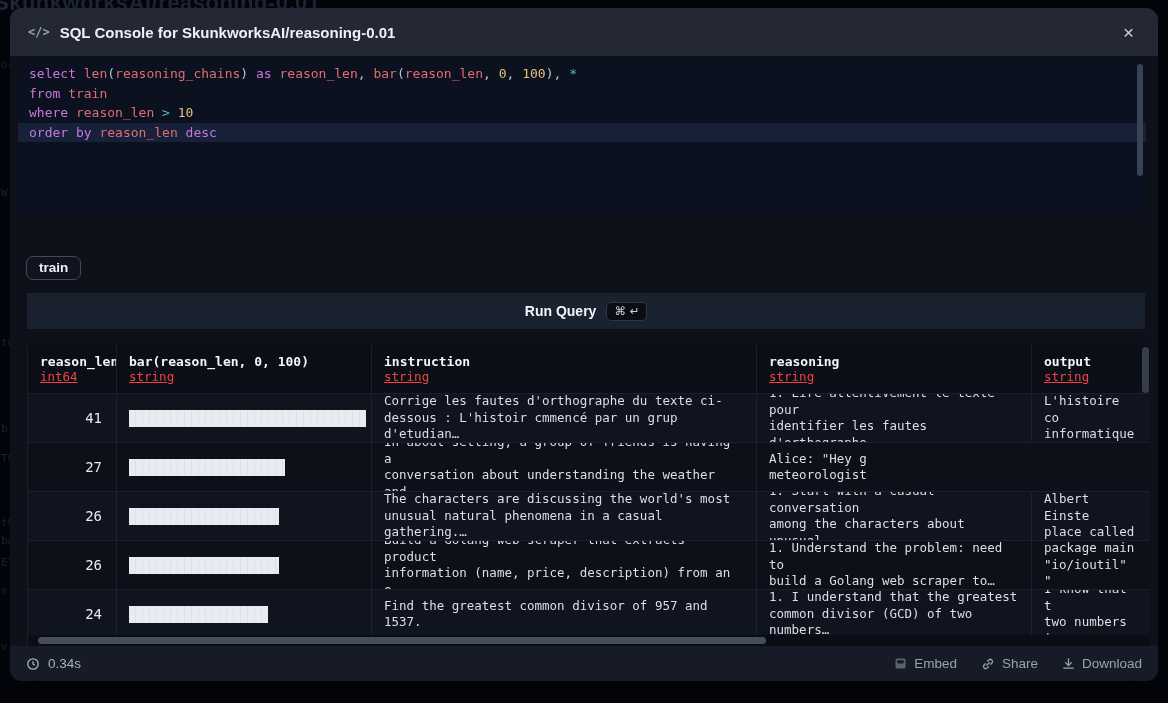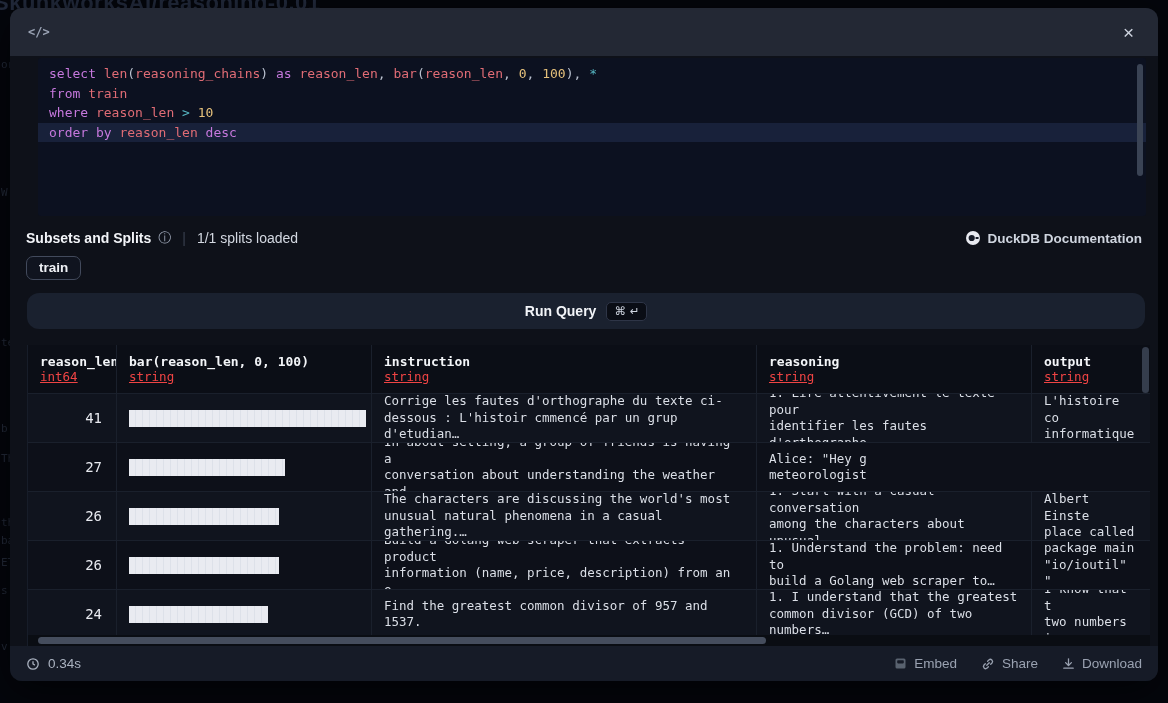--- a/index.html
+++ b/index.html
@@ -38,21 +38,21 @@
     font-weight:bold; color:#9aa3b4;
   }
   .modal-title { font-size:15px; font-weight:bold; color:#eef0f5; }
   .close-btn {
     margin-left:auto; font-size:19px; color:#cdd3de; cursor:pointer;
     line-height:1; padding:2px 6px; background:none; border:none;
     font-family:"Liberation Sans", sans-serif;
   }
   
   .editor {
-    position:absolute; top:50px; left:28px; right:12px; height:158px;
+    position:absolute; top:50px; left:8px; right:12px; height:158px;
     background:#0c1120; border-radius:3px; padding-top:6px;
     font-family:"DejaVu Sans Mono", monospace; font-size:13px;
   }
   .code-line { line-height:19.5px; padding-left:11px; white-space:pre; }
   .code-line.active { background:#18213a; }
   .tok-kw { color:#c678dd; }
   .tok-id { color:#e06c75; }
   .tok-num { color:#e5c07b; }
   .tok-op { color:#56b6c2; }
   .tok-pn { color:#bac1cf; }
@@ -76,21 +76,21 @@
   
   .chips-row { position:absolute; top:248px; left:16px; display:flex; gap:8px; }
   .chip {
     background:#10141f; border:1px solid #424a5c; border-radius:7px;
     padding:3px 12px 4px; font-size:13.5px; font-weight:bold; color:#eef0f5;
     cursor:pointer;
   }
   
   .run-btn {
     position:absolute; top:285px; left:17px; right:13px; height:36px;
-    background:#1a212f; border-radius:12px; border:none;
+    background:#1a212f; border-radius:0; border:none;
     display:flex; align-items:center; justify-content:center; gap:10px;
     cursor:pointer;
   }
   .run-label { font-size:14px; font-weight:bold; color:#f2f4f8; font-family:"Liberation Sans", sans-serif; }
   .run-kbd {
     font-family:"DejaVu Sans", sans-serif; font-size:11.5px; color:#cfd5e0;
     background:#0a0d15; border:1px solid #2e3547; border-radius:5px;
     padding:1px 7px 2px;
   }
   
@@ -159,47 +159,34 @@
     <span class="bg-frag" style="top: 534px;">ba</span>
     <span class="bg-frag" style="top: 556px;">ET</span>
     <span class="bg-frag" style="top: 584px;">s</span>
     <span class="bg-frag" style="top: 640px;">v</span>
   </div>
 
 <div class="modal">
 
   <div class="modal-header">
     <span class="code-glyph">&lt;/&gt;</span>
+    <span class="modal-title">SQL Console for SkunkworksAI/reasoning-0.01</span>
     <button class="close-btn">×</button>
   </div>
 
   <div class="editor">
     <div id="code-lines">
         <div class="code-line"><span class="tok-kw">select</span><span class="tok-pn"> </span><span class="tok-id">len</span><span class="tok-pn">(</span><span class="tok-id">reasoning_chains</span><span class="tok-pn">) </span><span class="tok-kw">as</span><span class="tok-pn"> </span><span class="tok-id">reason_len</span><span class="tok-pn">, </span><span class="tok-id">bar</span><span class="tok-pn">(</span><span class="tok-id">reason_len</span><span class="tok-pn">, </span><span class="tok-num">0</span><span class="tok-pn">, </span><span class="tok-num">100</span><span class="tok-pn">), </span><span class="tok-op">*</span></div>
         <div class="code-line"><span class="tok-kw">from</span><span class="tok-pn"> </span><span class="tok-id">train</span></div>
         <div class="code-line"><span class="tok-kw">where</span><span class="tok-pn"> </span><span class="tok-id">reason_len</span><span class="tok-pn"> </span><span class="tok-op">&gt;</span><span class="tok-pn"> </span><span class="tok-num">10</span></div>
         <div class="code-line active"><span class="tok-kw">order</span><span class="tok-pn"> </span><span class="tok-kw">by</span><span class="tok-pn"> </span><span class="tok-id">reason_len</span><span class="tok-pn"> </span><span class="tok-kw">desc</span></div>
       </div>
     <div class="editor-vscroll"></div>
   </div>
 
-  <div class="meta-row">
-    <span class="subsets-label">Subsets and Splits</span>
-    <span class="info-icon">ⓘ</span>
-    <span class="meta-divider">|</span>
-    <span class="splits-loaded">1/1 splits loaded</span>
-    <span class="duckdb-link">
-      <svg class="icon-svg" width="16" height="16" viewBox="0 0 16 16">
-        <circle cx="8" cy="8" r="7" fill="#e8eaf0"></circle>
-        <circle cx="6.7" cy="8" r="3.1" fill="#161b27"></circle>
-        <rect x="10.4" y="7.1" width="3.4" height="1.8" rx="0.9" fill="#161b27"></rect>
-      </svg>
-      <span>DuckDB Documentation</span>
-    </span>
-  </div>
 
   <div class="chips-row" id="chips-row">
       <button class="chip">train</button>
     </div>
 
   <button class="run-btn">
     <span class="run-label">Run Query</span>
     <span class="run-kbd">⌘ ↵</span>
   </button>
 

